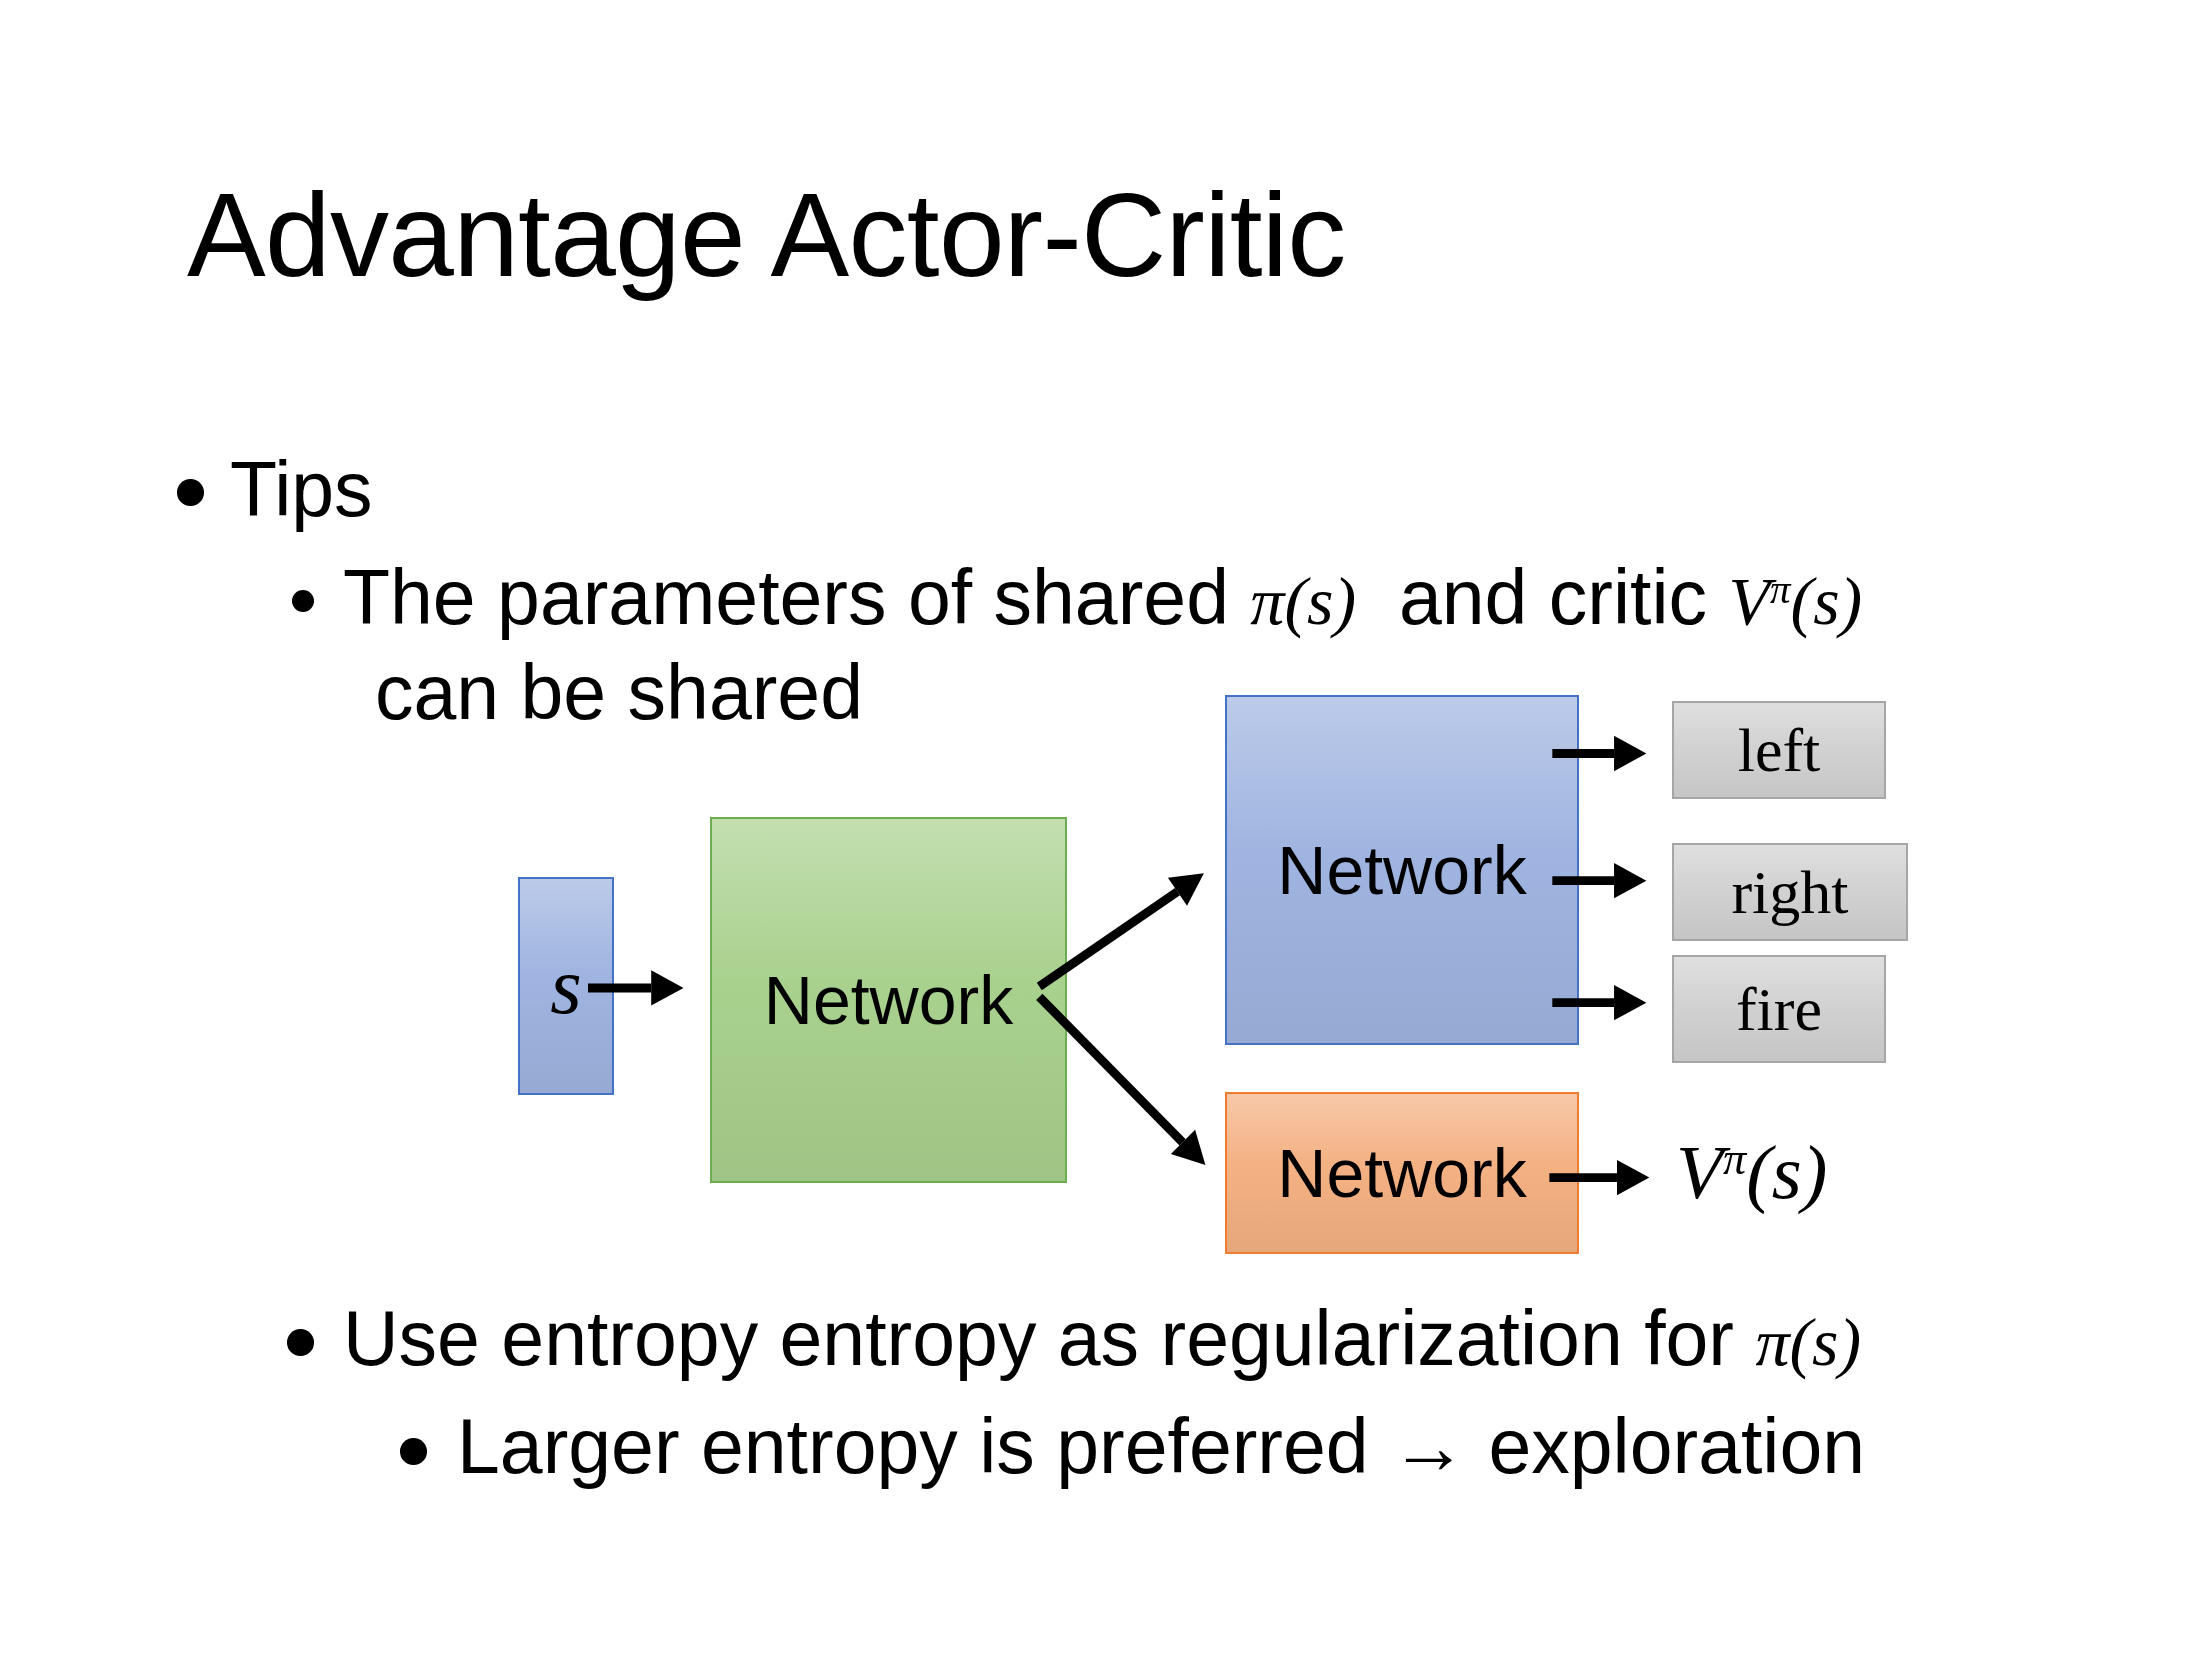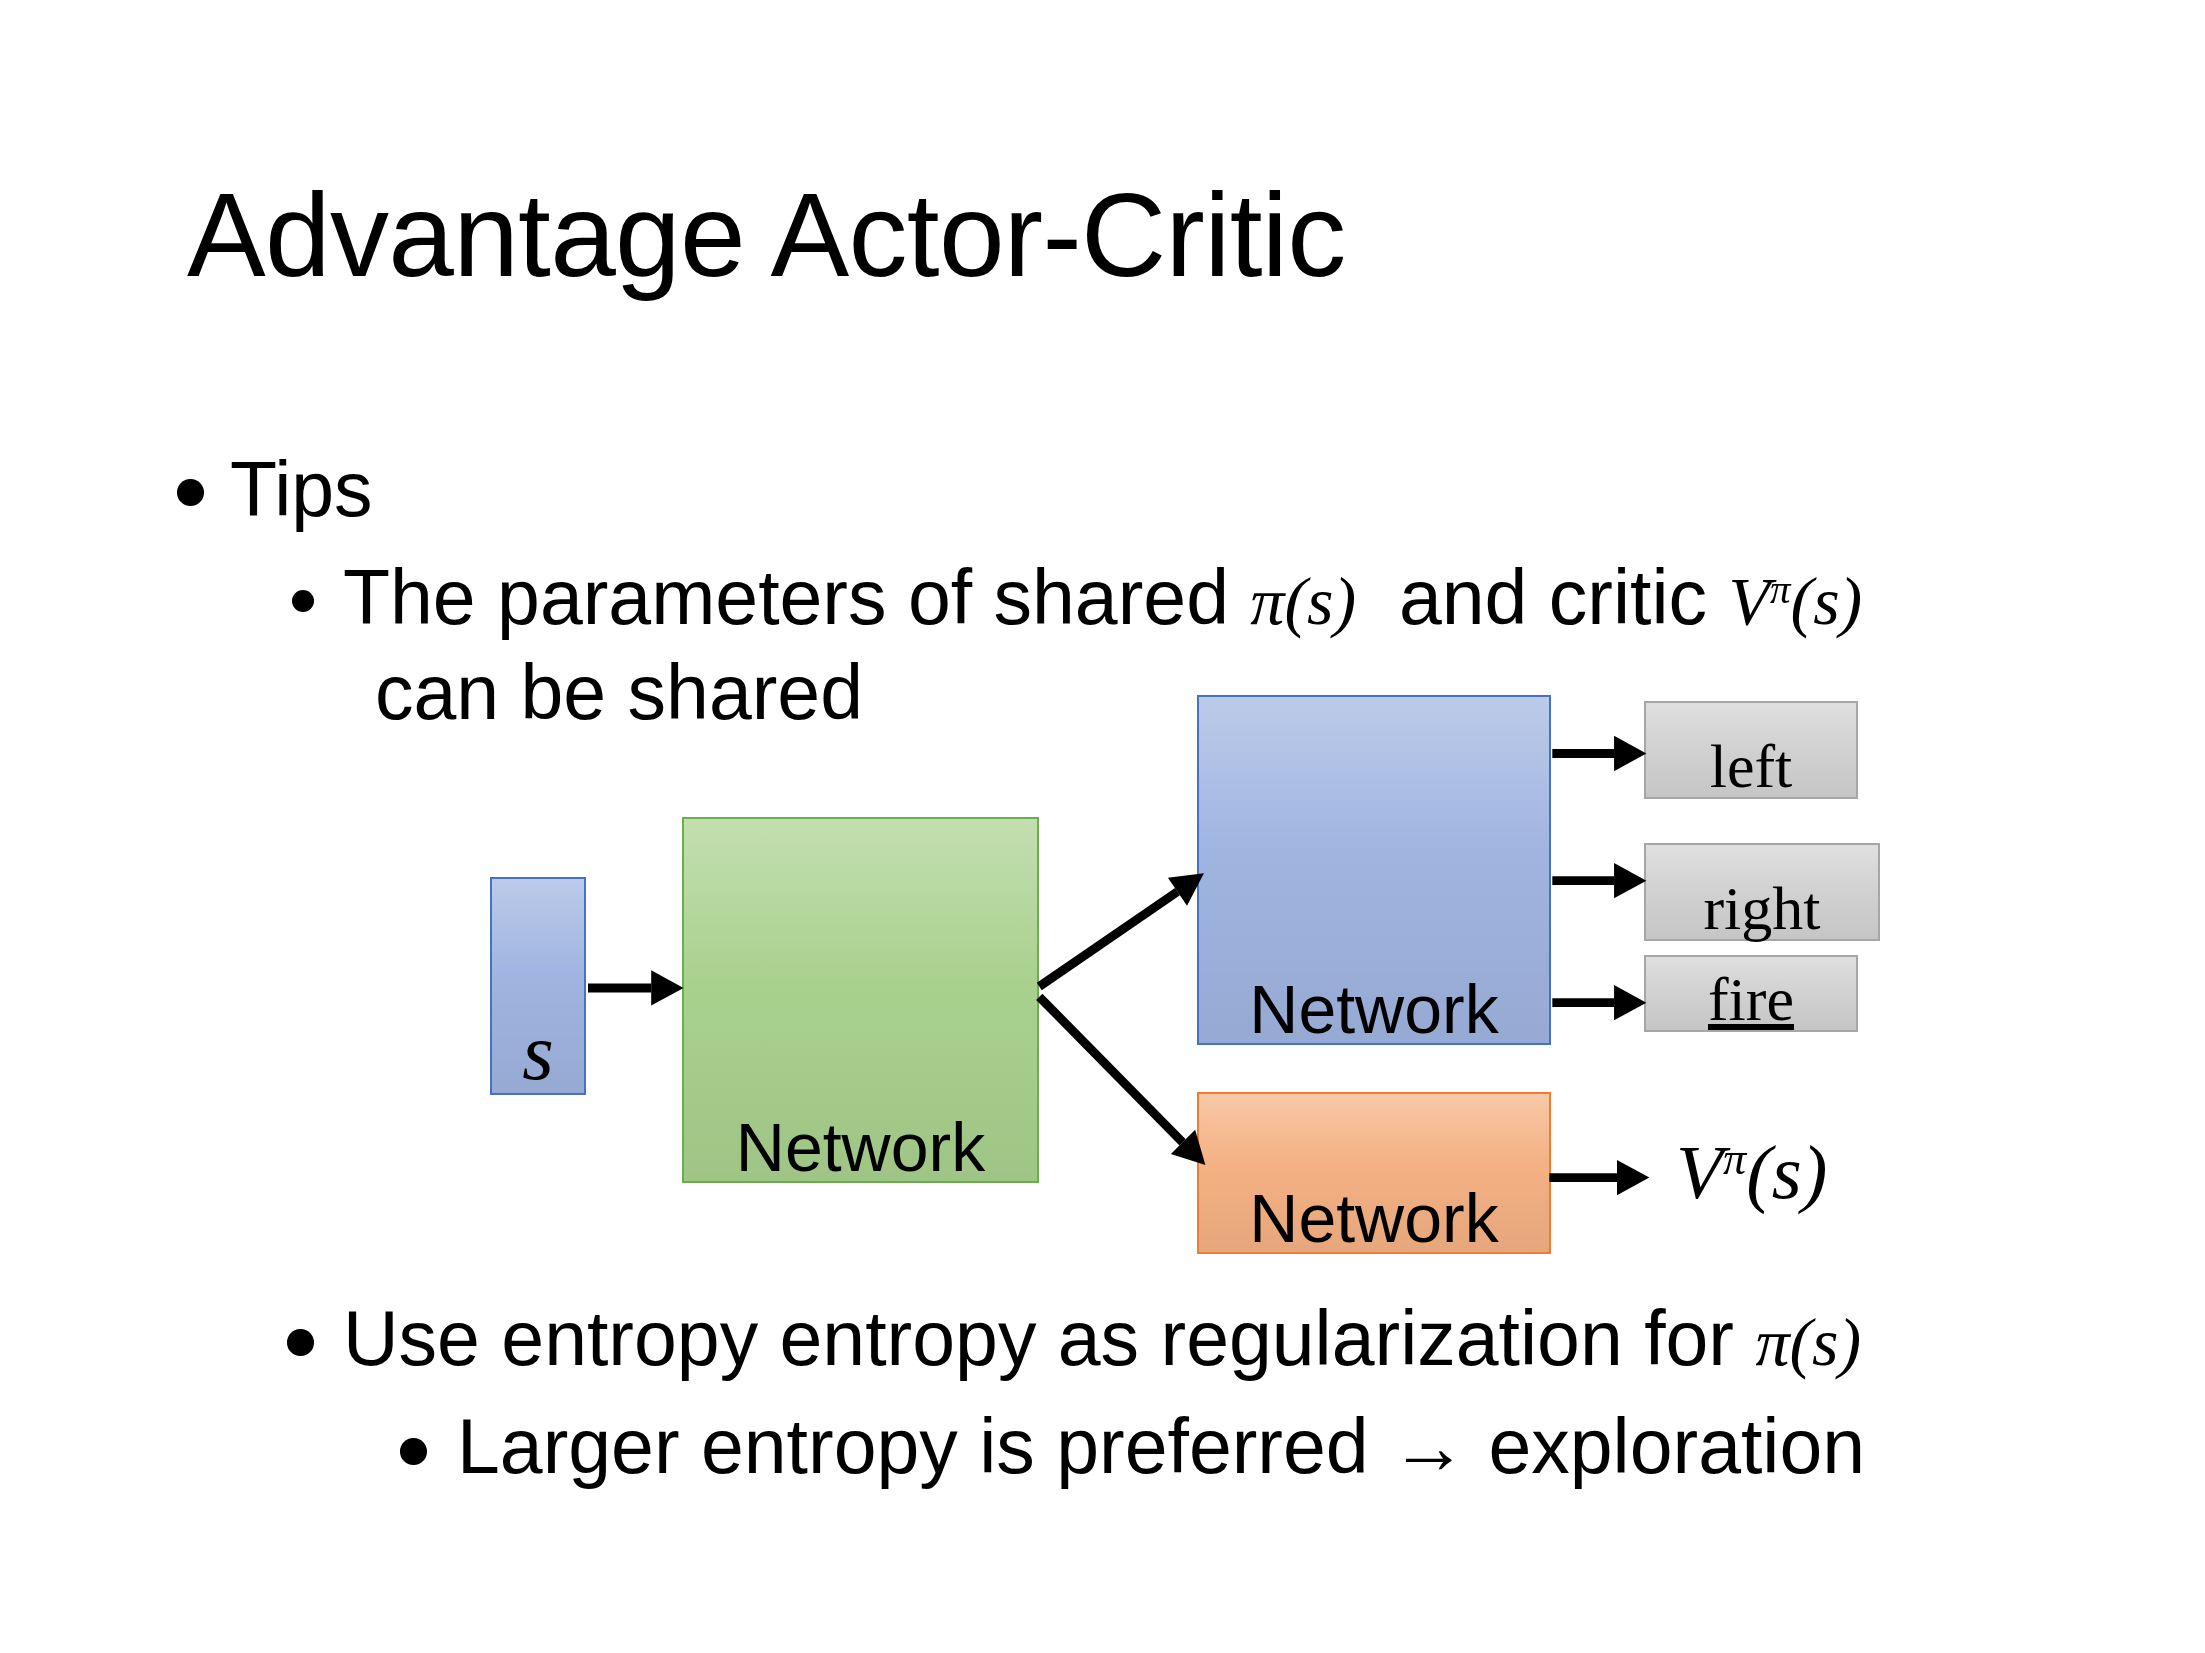--- a/index.html
+++ b/index.html
@@ -23,22 +23,23 @@
   }
   .sup{
     font-size:0.60em;font-style:italic;
     vertical-align:0.52em;line-height:0;
   }
   .bullet{
     border-radius:50%;background:#000;display:block;
   }
   .box{
     box-sizing:border-box;
-    display:flex;align-items:flex-end;justify-content:center;
+    display:flex;align-items:center;justify-content:center;
     background-image:linear-gradient(180deg,rgba(255,255,255,.30),rgba(255,255,255,0) 45%,rgba(0,0,0,.06));
+    margin-left:28px;
   }
   .box-state{
     background-color:var(--accent-blue-fill,#9fb4e0);
     border:2.2px solid var(--accent-blue-border,#4472c4);
   }
   .box-shared{
     background-color:var(--green-fill,#a9d18e);
     border:2.2px solid var(--green-border,#6cae4f);
   }
   .box-actor{
@@ -113,21 +114,21 @@
   </div>
 
   <div class="abs box box-action" style="left:1644px;top:701px;width:214px;height:98px;">
     <span class="action-label">left</span>
   </div>
 
   <div class="abs box box-action" style="left:1644px;top:843px;width:236px;height:98px;">
     <span class="action-label">right</span>
   </div>
 
-  <div class="abs box box-action" style="left:1644px;top:955px;width:214px;height:77px;text-decoration:underline;">
+  <div class="abs box box-action" style="left:1644px;top:955px;width:214px;height:108px;">
     <span class="action-label">fire</span>
   </div>
 
   <div class="abs value-output" style="left:1652px;top:1134px;margin-left:24px;">
     <span>V</span><sup class="sup">π</sup><span>(s)</span>
   </div>
 
   <svg class="arrows" width="2205" height="1654" viewBox="0 0 3000 2250">
     <g>
       <line x1="800" y1="1344" x2="886" y2="1344"></line>

